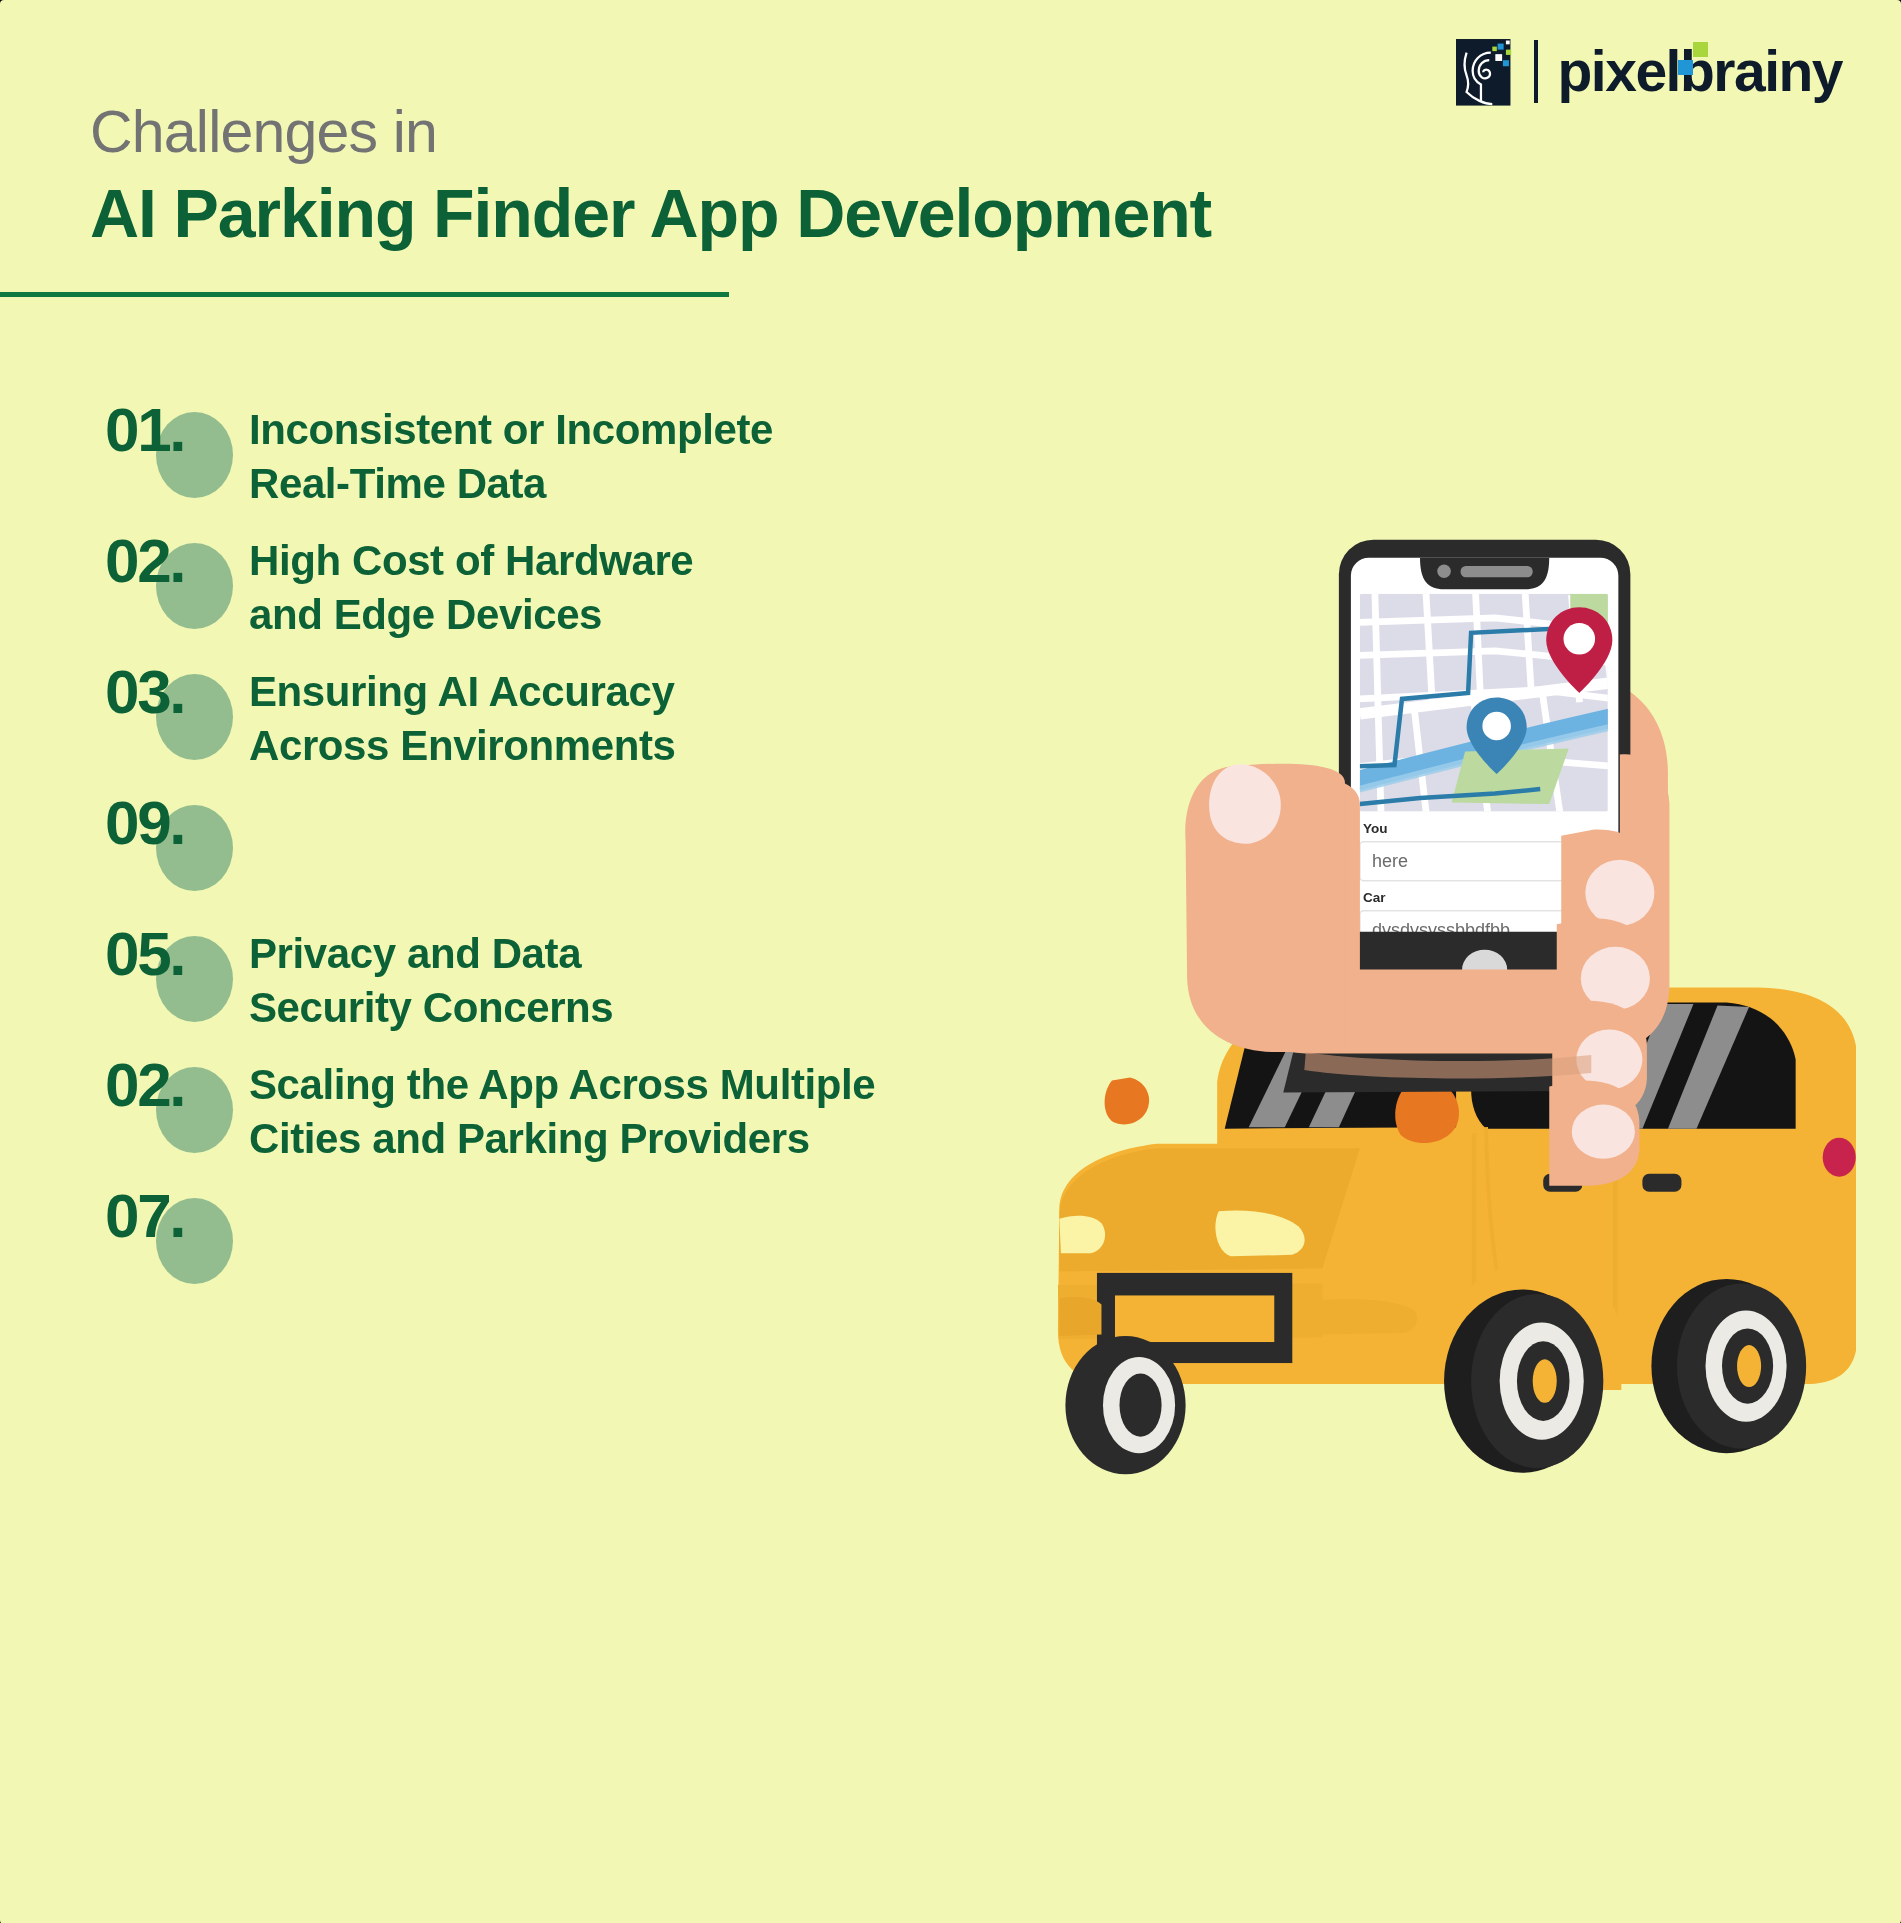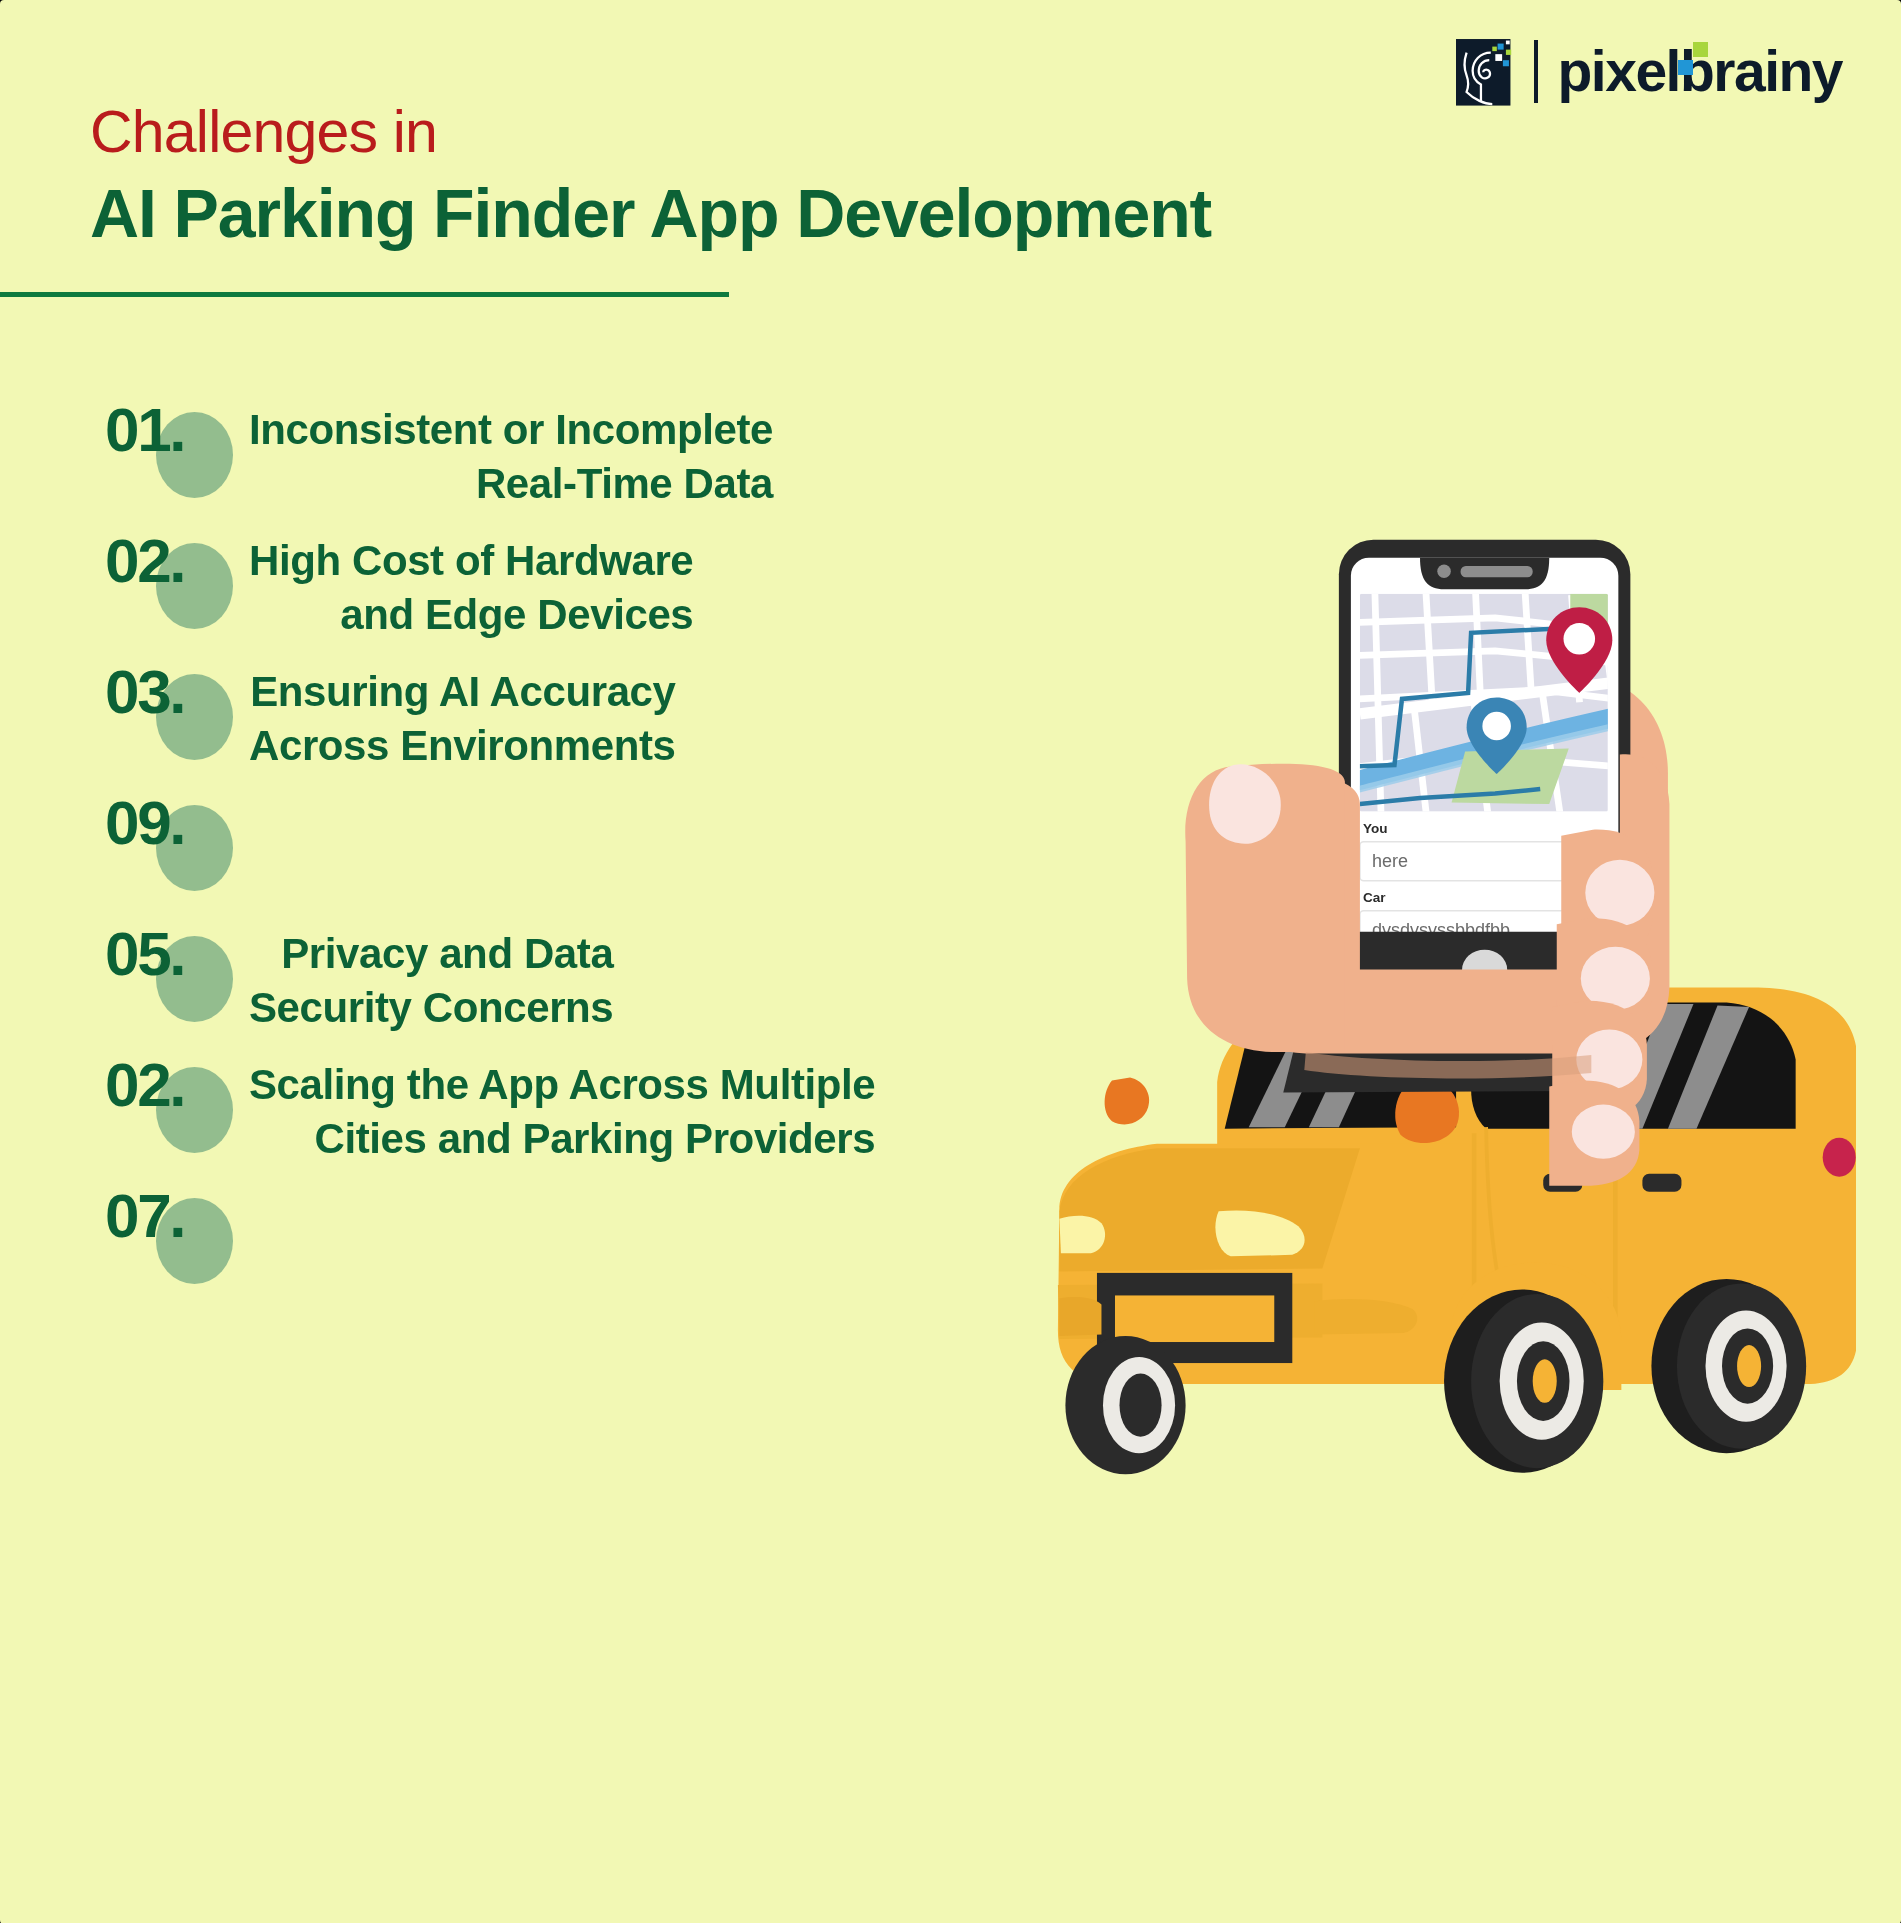--- a/index.html
+++ b/index.html
@@ -58,21 +58,21 @@
 
   
   .heading-block {
     position: absolute;
     left: 90px;
     top: 99px;
   }
   .h-line1 {
     font-size: 59px;
     font-weight: 400;
-    color: #b91c1c;
+    color: #737373;
     letter-spacing: -0.8px;
     line-height: 1.15;
   }
   .h-line2 {
     font-size: 68px;
     font-weight: 700;
     color: #0c6236;
     letter-spacing: -1.1px;
     line-height: 1.2;
     margin-top: 6px;
@@ -92,21 +92,20 @@
     left: 105px;
     top: 394px;
     width: 902px;
   }
   .challenge-item {
     position: relative;
     display: flex;
     align-items: flex-start;
     height: 131px;
     margin-bottom: 0;
-    text-align: right;
   }
   .num-wrap {
     position: relative;
     width: 144px;
     flex: 0 0 144px;
     height: 99px;
   }
   .num-disc {
     position: absolute;
     left: 51px;

